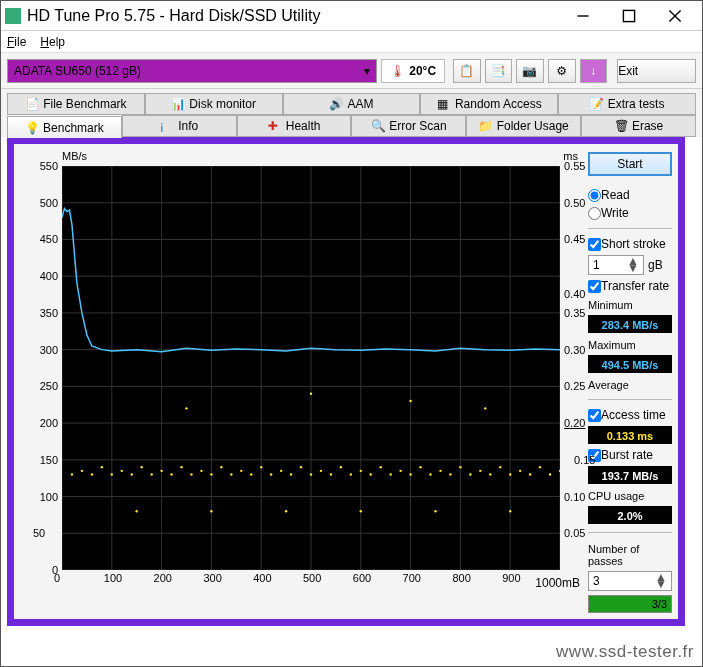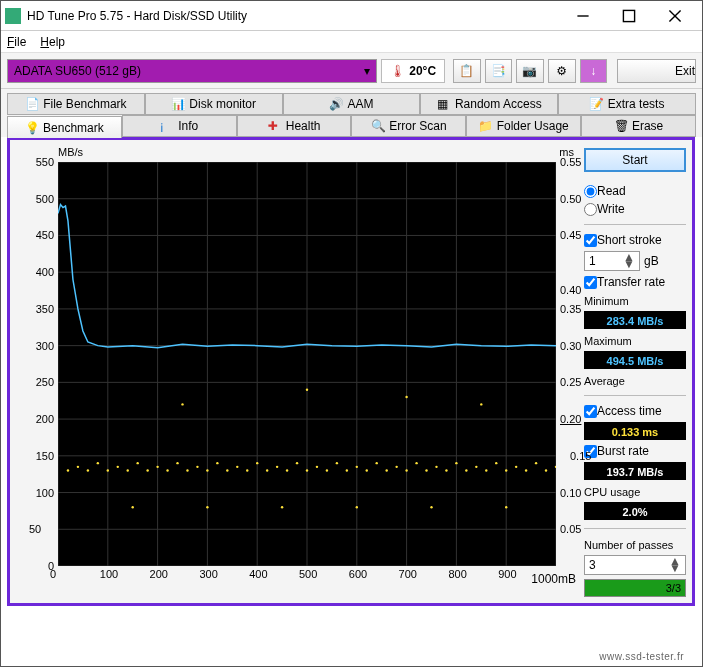--- a/index.html
+++ b/index.html
@@ -1,55 +1,55 @@
 <!DOCTYPE html>
 <html><head>
 <meta charset="utf-8">
 <style>
 * { box-sizing: border-box; margin: 0; padding: 0; font-family: "Segoe UI", Tahoma, sans-serif; font-size: 12px; }
 body { background: #fff; width: 703px; height: 667px; border: 1px solid #555; position: relative; }
 .titlebar { height: 30px; display: flex; align-items: center; padding: 0 4px; border-bottom: 1px solid #ccc; }
 .titlebar .app-icon { width: 16px; height: 16px; background: #3a7; margin-right: 6px; }
-.titlebar .title { flex: 1; font-size: 12px; }
+.titlebar .title { flex: 1; font-size: 16px; }
 .titlebar .ctrl { width: 46px; height: 28px; display: flex; align-items: center; justify-content: center; }
 .menubar { height: 22px; display: flex; align-items: center; padding: 0 6px; gap: 14px; border-bottom: 1px solid #e0e0e0; background:#fff; }
 .menubar span { cursor: default; }
 .menubar span u { text-decoration: underline; }
 .toolbar { height: 36px; display: flex; align-items: center; padding: 2px 6px; gap: 4px; border-bottom: 1px solid #d0d0d0; background: #f4f4f4; }
 .drive-select { flex: 0 0 370px; height: 24px; border: 1px solid #999; background: #a21caf; display: flex; align-items: center; padding: 0 6px; justify-content: space-between; }
 .temp-box { display: flex; align-items: center; gap: 4px; padding: 0 8px; border: 1px solid #bbb; height: 24px; background:#fff; }
 .tb-spacer { flex: 1; }
 .tb-btn { width: 28px; height: 24px; border: 1px solid #aaa; background: linear-gradient(#fff,#e8e8e8); display:flex;align-items:center;justify-content:center; }
-.exit-btn { width: 80px; height: 24px; border: 1px solid #aaa; background: linear-gradient(#fff,#e8e8e8); text-align: right; line-height: 22px; margin-left:6px; }
+.exit-btn { width: 80px; height: 24px; border: 1px solid #aaa; background: linear-gradient(#fff,#e8e8e8); text-align: left; line-height: 22px; margin-left:6px; }
 .tabs { padding: 4px 6px 0 6px; background: #f4f4f4; }
 .tab-row { display: flex; gap: 0; }
 .tab { flex: 1; height: 22px; border: 1px solid #aaa; border-bottom: none; background: linear-gradient(#fff,#eee); display: flex; align-items: center; justify-content: center; gap: 4px; font-size: 11px; cursor: default; position:relative; top:1px; }
 .tab.inactive { background: #e4e4e4; border-bottom:1px solid #aaa; top:0; }
 .tab .ic { width: 14px; height: 14px; display:inline-block; }
-.content { display: flex; padding: 6px; gap: 8px; background:#f4f4f4; border:3px solid #6d28d9; margin:0 7px 6px 6px; }
+.content { display: flex; padding: 6px; gap: 8px; background:#f4f4f4; border:7px solid #6d28d9; margin:0 17px 6px 6px; }
 .chart-area { position: relative; width: 560px; height: 440px; }
 .axis-label { position: absolute; font-size: 11px; }
 .chart { position: absolute; left: 42px; top: 16px; width: 498px; height: 404px; background: #000; }
 .side { flex: 1; display: flex; flex-direction: column; gap: 4px; padding-top:2px; }
 .start-btn { height: 24px; border: 2px solid #3a8fd8; background: linear-gradient(#eaf4ff,#cde6ff); text-align: center; line-height: 20px; }
 .radio-row, .check-row { display: flex; align-items: flex-end; font-size: 11px; }
 .radio-row input, .check-row input { margin: 0; }
 .stat-label { font-size: 11px; margin-top: 2px; }
 .stat-box { background: #000; color: #fff; font-weight: bold; text-align: center; height: 18px; line-height: 18px; font-size: 11px; border:1px solid #000;}
 .stat-box.blue { color: #4ec3ff; }
 .stat-box.yellow { color: #ffe23a; }
 .stat-box.white { color: #fff; }
 .num-input { display: flex; align-items: center; gap: 4px; }
 .num-input .box { width: 56px; height: 20px; border: 1px solid #999; background: #fff; padding: 0 4px; display:flex;align-items:center;justify-content:space-between; }
 .spin { display:inline-flex;flex-direction:column;font-size:7px;line-height:7px;color:#555; }
 .progress { height: 18px; border: 1px solid #888; background: #e8e8e8; display: flex; align-items: center; position: relative; }
 .progress .fill { background: #1a9b1a; height: 100%; width: 100%; }
 .progress .txt { position: absolute; right: 4px; font-size: 11px; color:#000; }
 .divider { height:1px;background:#bbb;margin:4px 0; }
-.footer { position:absolute;bottom:4px;right:18px;font-size:10px;color:#666;letter-spacing:0.5px;}
+.footer { position:absolute;bottom:4px;right:8px;font-size:17px;color:#666;letter-spacing:0.5px;}
 svg.icon { width:14px;height:14px; }
 </style>
 </head>
 <body>
 
 <div class="titlebar">
   <div class="app-icon"></div>
   <div class="title">HD Tune Pro 5.75 - Hard Disk/SSD Utility</div>
   <div class="ctrl">
     <svg class="icon" viewBox="0 0 10 10">

